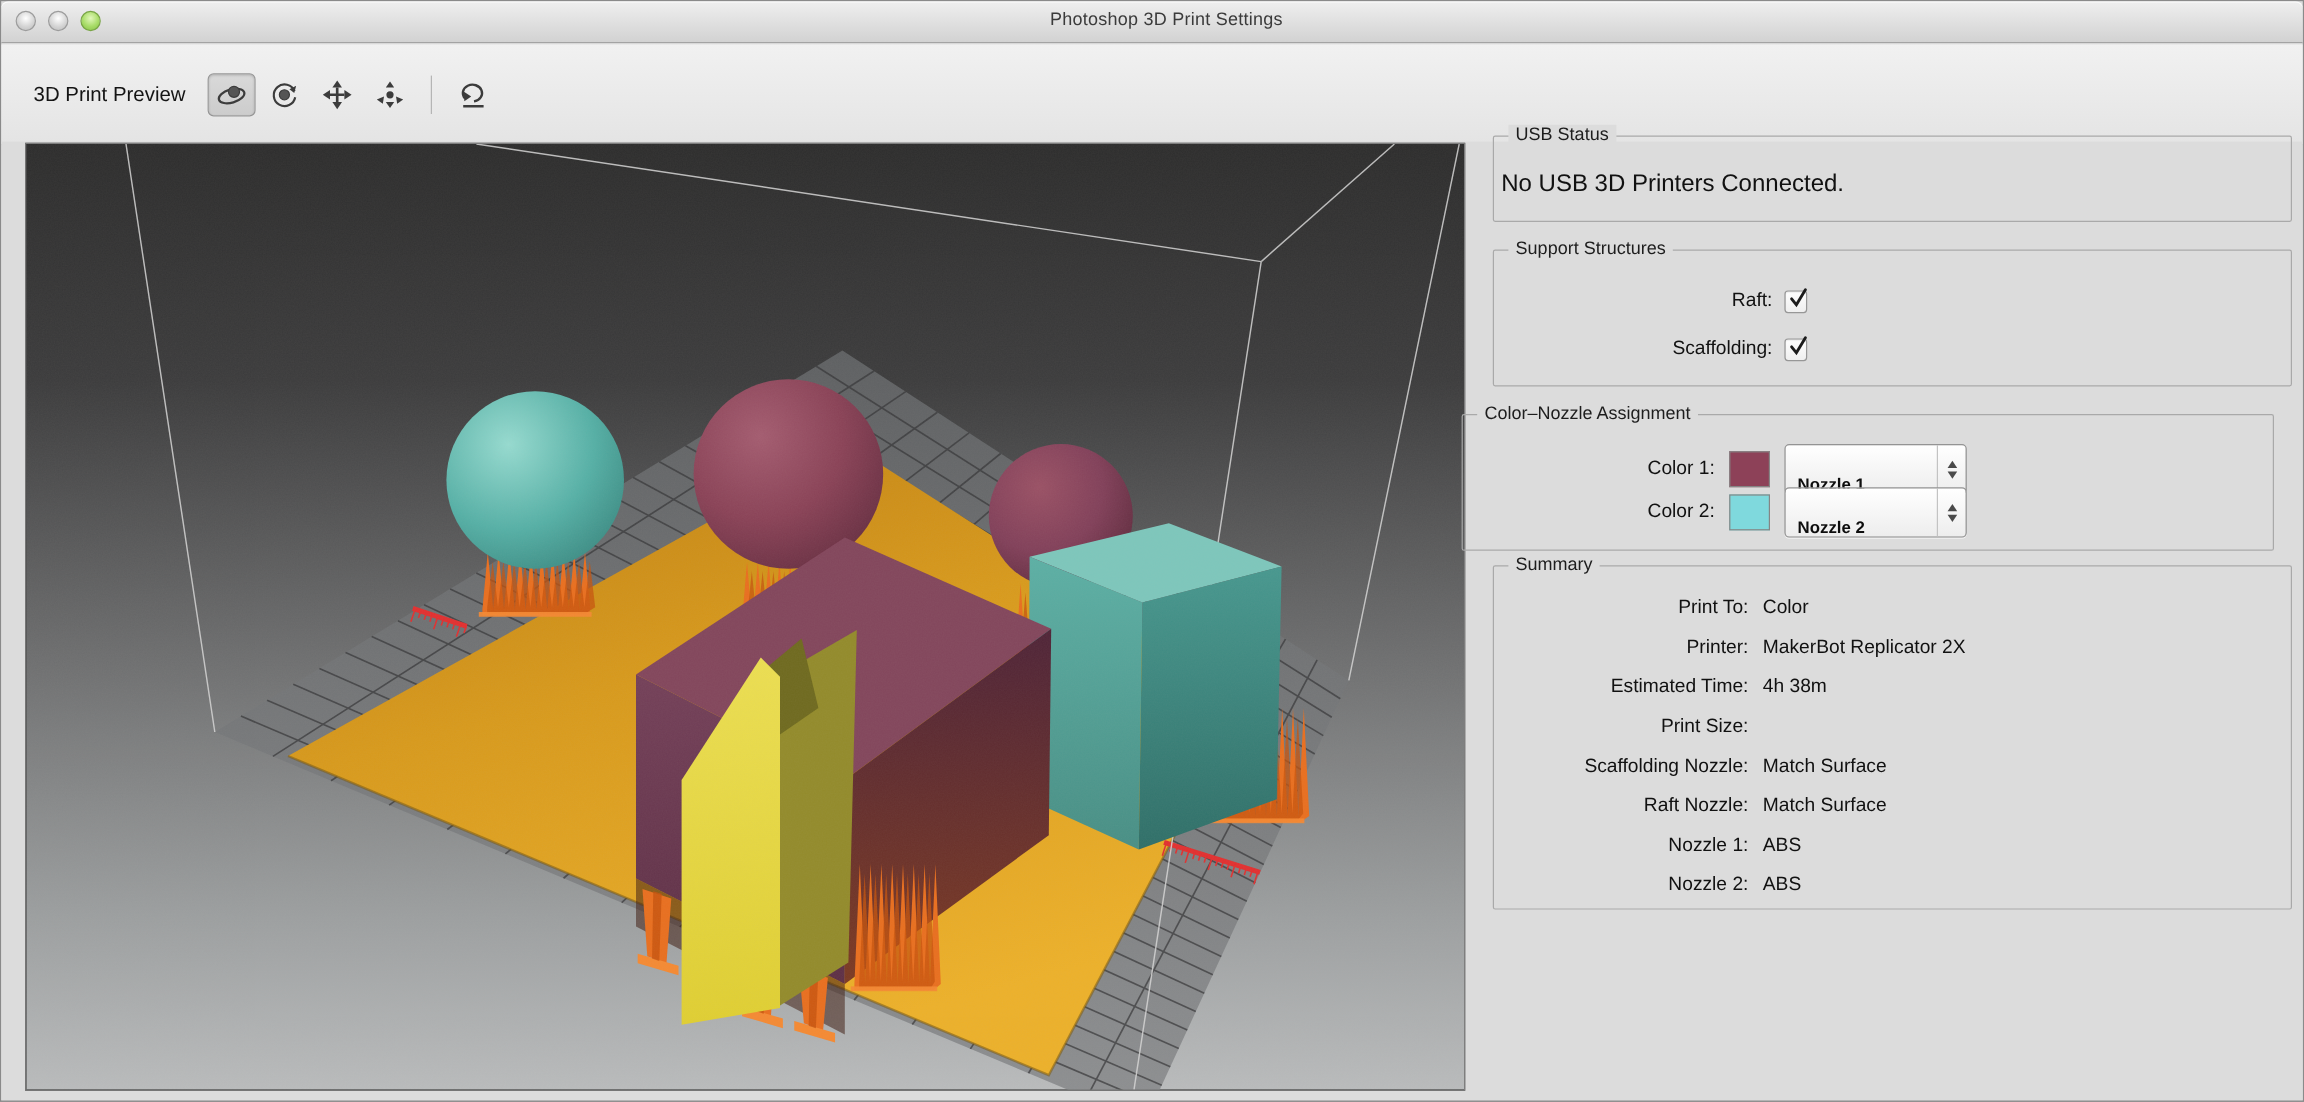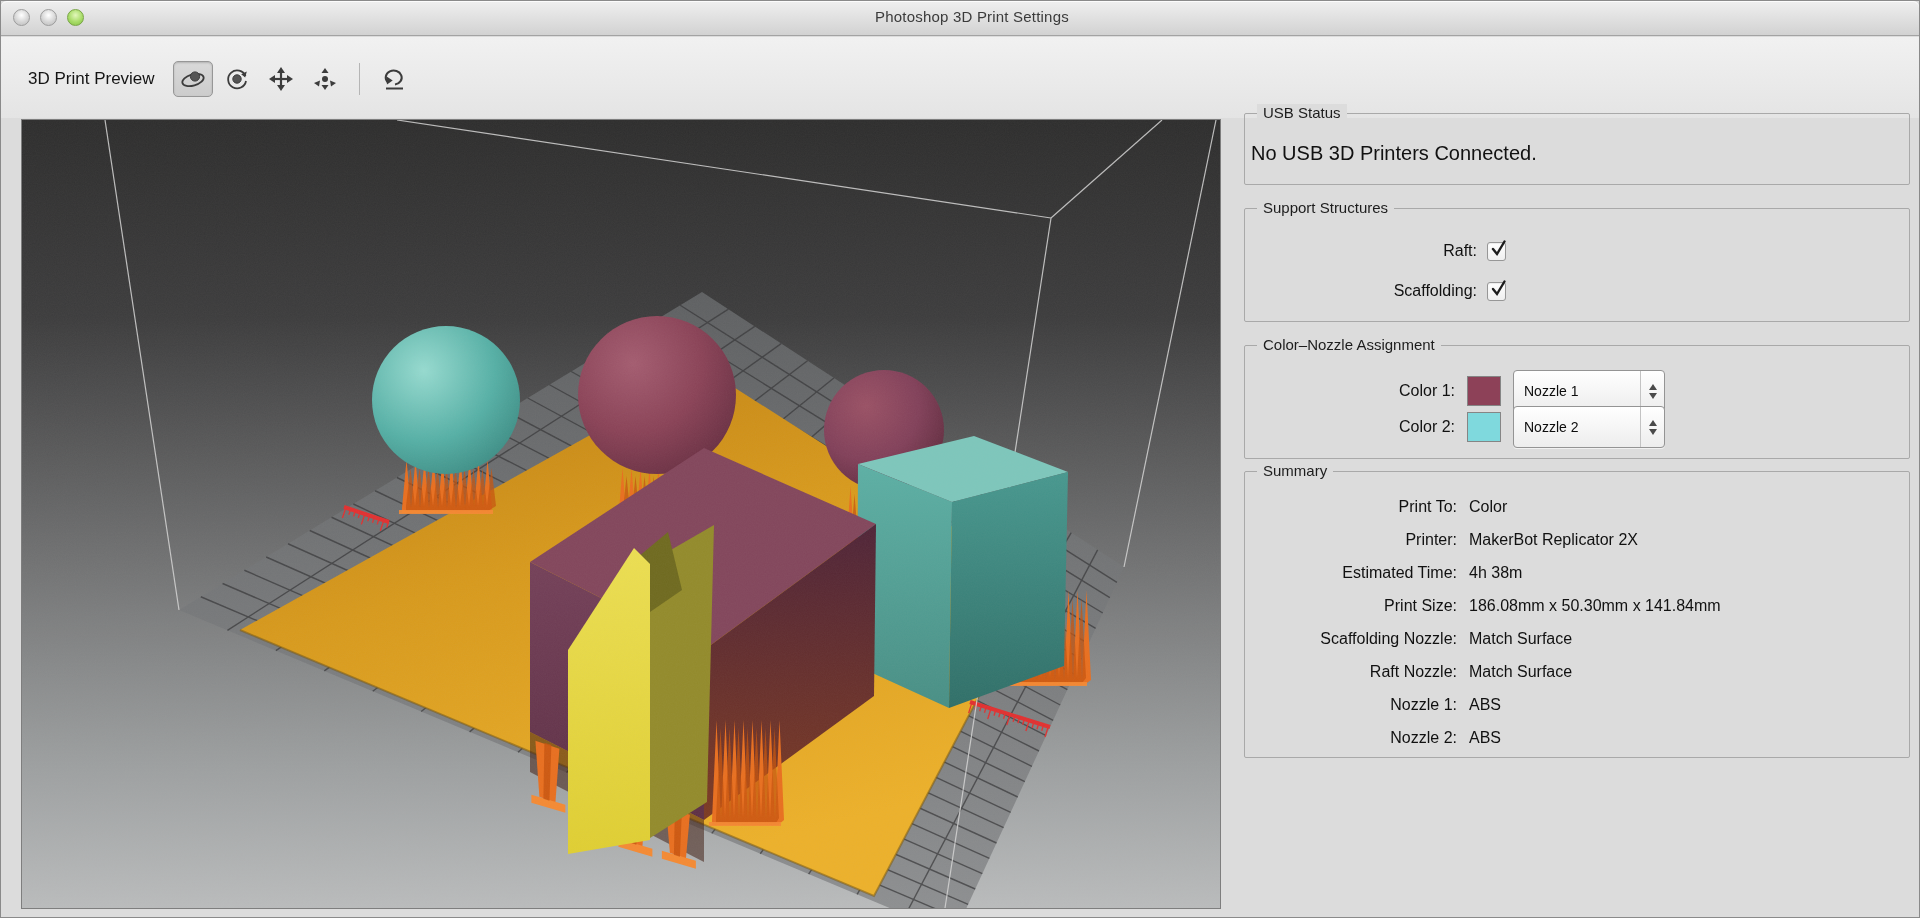--- a/index.html
+++ b/index.html
@@ -47,42 +47,42 @@
   }
   #scene{display:block;width:1198px;height:788px;}
   
   .gbox{position:absolute;border:1px solid #a9a9a9;border-radius:2px;}
   .gbox .legend{
     position:absolute;top:-10px;left:12px;background:#dcdcdc;
     padding:0 6px;font-size:15px;color:#1d1d1d;white-space:nowrap;
   }
   #box-usb   {left:1243px;top:-5px;width:664px;height:70px;}   
   #box-sup   {left:1243px;top:90px;width:664px;height:112px;}
-  #box-color {left:1243px;top:227px;width:664px;height:112px;}
+  #box-color {left:1217px;top:227px;width:664px;height:112px;padding-left:11px;}
   #box-sum   {left:1243px;top:353px;width:664px;height:285px;}
   .usb-msg{position:absolute;left:6px;top:28px;font-size:20px;color:#111;}
   
   .suprow{display:grid;grid-template-columns:232px 19px;column-gap:10px;align-items:center;height:40px;}
   .sup-wrap{position:absolute;left:0;top:22px;right:0;}
   .rowlabel{font-size:16px;color:#111;text-align:right;}
   .cb{
     position:relative;width:19px;height:19px;box-sizing:border-box;
     background:linear-gradient(#ffffff,#efefef);
     border:1px solid #979797;border-radius:3px;
     box-shadow:inset 0 1px 1px rgba(0,0,0,.08);
   }
   .cb svg{position:absolute;left:1px;top:-4px;overflow:visible;}
   
   .colwrap{position:absolute;left:0;top:24px;right:0;}
   .colrow{display:grid;grid-template-columns:210px 34px 152px;column-gap:12px;align-items:center;height:36px;}
   .swatch{width:34px;height:30px;border:1px solid #858585;box-sizing:border-box;}
   .dd{
-    width:152px;height:42px;box-sizing:border-box;display:flex;align-items:center;
+    width:152px;height:42px;box-sizing:border-box;display:flex;align-items:flex-end;
     background:linear-gradient(#ffffff,#ededed);
-    border:1px solid #949494;border-radius:4px;box-shadow:0 1px 0 rgba(255,255,255,.6);
+    border:1px solid #949494;border-radius:4px;box-shadow:0 1px 0 rgba(255,255,255,.6);font-weight:bold;
   }
   .dd .txt{flex:1;padding-left:10px;font-size:14px;color:#0d0d0d;}
   .dd .step{
     width:23px;align-self:stretch;border-left:1px solid #c3c3c3;
     display:flex;flex-direction:column;align-items:center;justify-content:center;gap:3px;
   }
   .tri-up{width:0;height:0;border-left:4px solid transparent;border-right:4px solid transparent;border-bottom:6px solid #4a4a4a;}
   .tri-dn{width:0;height:0;border-left:4px solid transparent;border-right:4px solid transparent;border-top:6px solid #4a4a4a;}
   
   .sumwrap{position:absolute;left:0;top:18px;right:0;}
@@ -442,21 +442,20 @@
       <div class="srow">
           <span class="rowlabel">Printer:</span>
           <span class="svalue">MakerBot Replicator 2X</span>
         </div>
       <div class="srow">
           <span class="rowlabel">Estimated Time:</span>
           <span class="svalue">4h 38m</span>
         </div>
       <div class="srow">
           <span class="rowlabel">Print Size:</span>
-          <span class="svalue">186.08mm x 50.30mm x 141.84mm</span>
         </div>
       <div class="srow">
           <span class="rowlabel">Scaffolding Nozzle:</span>
           <span class="svalue">Match Surface</span>
         </div>
       <div class="srow">
           <span class="rowlabel">Raft Nozzle:</span>
           <span class="svalue">Match Surface</span>
         </div>
       <div class="srow">

